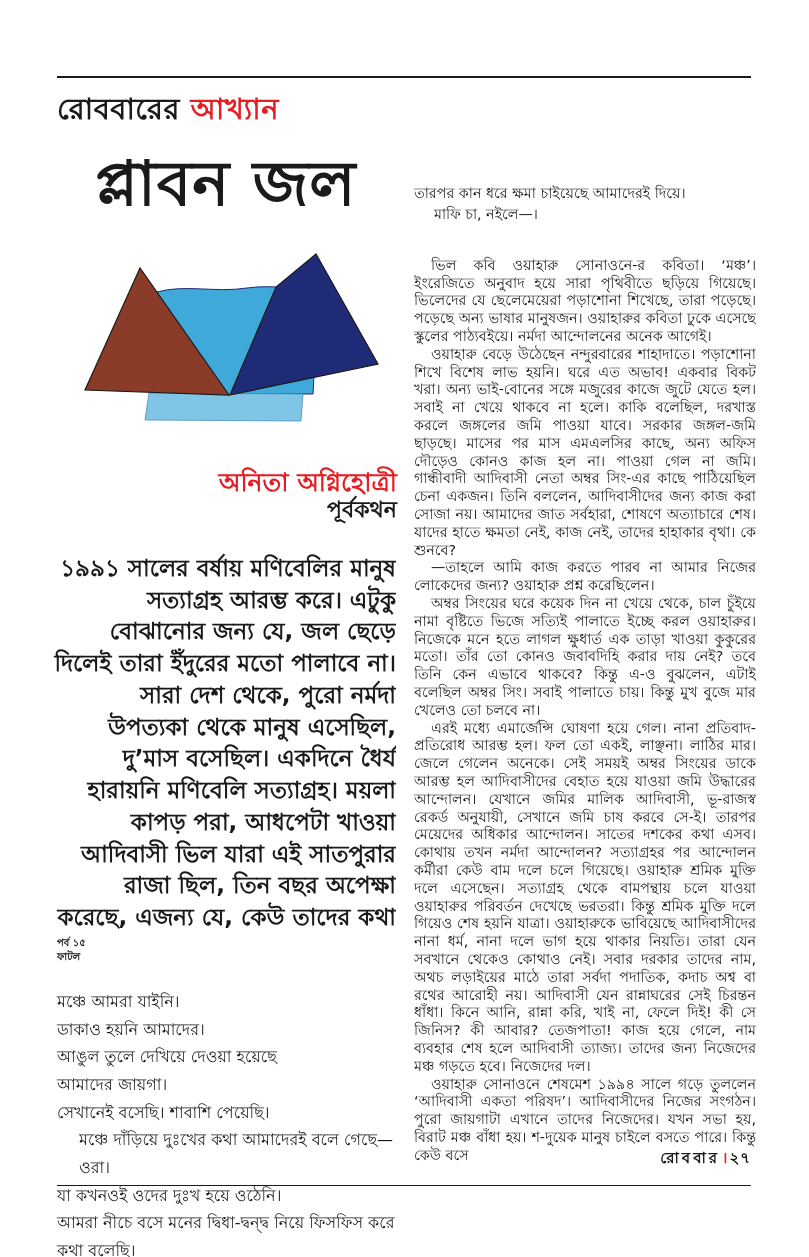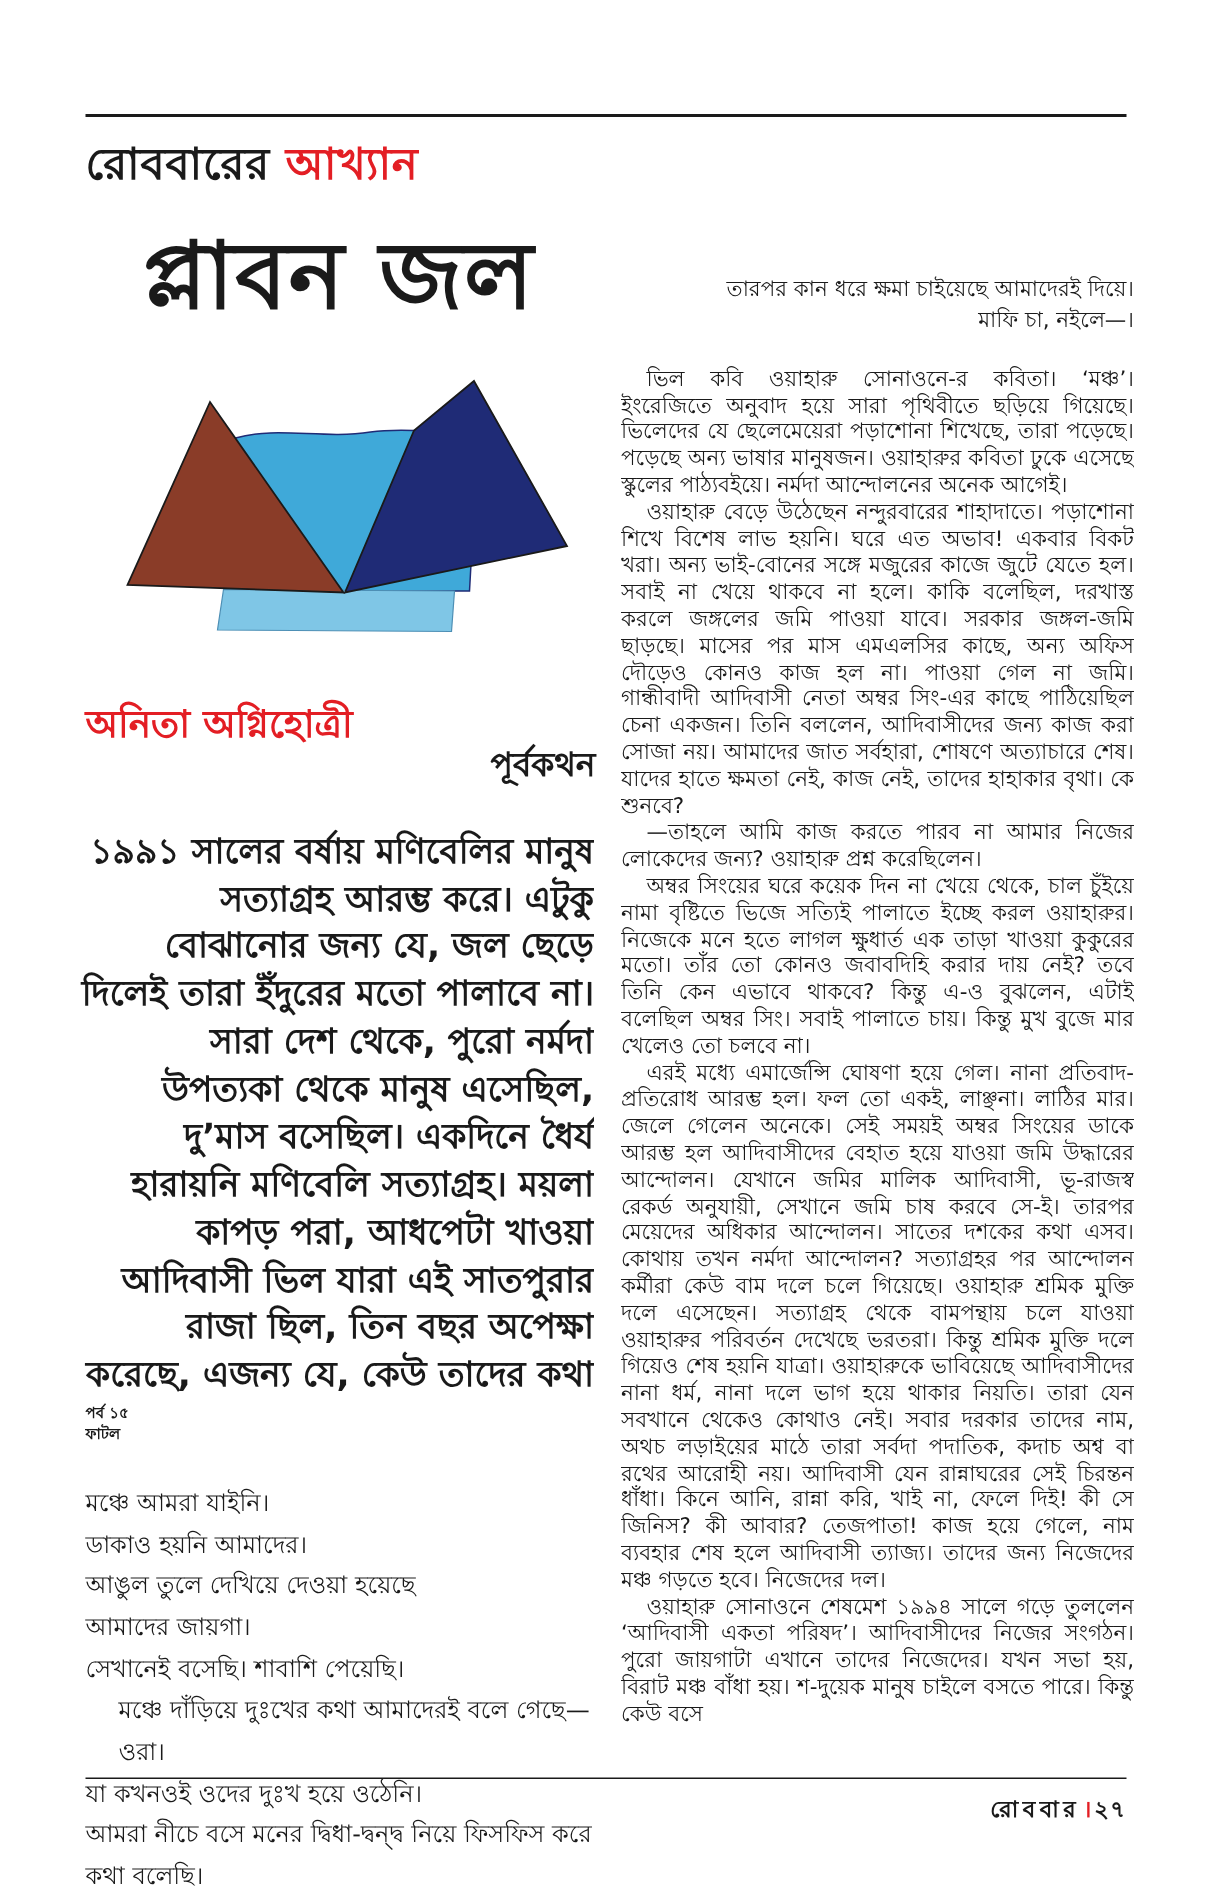--- a/index.html
+++ b/index.html
@@ -27,21 +27,21 @@
   .article-title {
     left: 57px; top: 148px; width: 338px;
     font-size: 62px; font-weight: 800; text-align: center;
     line-height: 1.15; letter-spacing: 1px;
   }
 
   .illustration { left: 57px; top: 243px; }
 
   .author-name {
     left: 57px; top: 463px; width: 340px;
-    color: var(--accent);
+    text-align: right; color: var(--accent);
     font-size: 25px; font-weight: 700;
   }
   .section-heading {
     left: 57px; top: 492px; width: 340px;
     text-align: right; font-size: 22px; font-weight: 600;
   }
   .intro {
     left: 52px; top: 553px; width: 344px; height: 380px;
     text-align: right; font-size: 23px; font-weight: 600;
     line-height: 1.38; overflow: hidden;
@@ -54,31 +54,31 @@
     left: 57px; top: 988px; width: 350px;
     font-size: 16px; line-height: 1.73;
   }
   .poem .line.indent { padding-left: 22px; }
 
   .right-col {
     left: 414px; top: 183px; width: 342px; height: 990px;
     font-size: 14.3px; line-height: 1.245;
     text-align: justify; overflow: hidden;
   }
-  .right-col .poem-cont { text-align: right; margin-bottom: 19px; }
+  .right-col .poem-cont { text-align: left; margin-bottom: 31px; }
   .right-col .poem-cont .line { line-height: 1.5; }
   .right-col .poem-cont .line.indent { padding-left: 20px; }
   .right-col p { text-indent: 17px; margin: 0; }
 
   .footer-rule {
     left: 57px; top: 1185px; width: 694px; height: 0;
     border-top: 1.5px solid #1a1a1a;
   }
   .footer {
-    left: 57px; top: 1194px; width: 694px;
+    left: 57px; top: 1146px; width: 694px;
     text-align: right; font-size: 15px; font-weight: 700;
     letter-spacing: 3px; white-space: nowrap;
   }
   .footer .sep { color: var(--accent); font-weight: 800; letter-spacing: 0; padding: 0 2px; }
   .footer .pagenum { letter-spacing: 1px; }
 </style>
 </head>
 <body>
 
 <div class="abs top-rule"></div>

